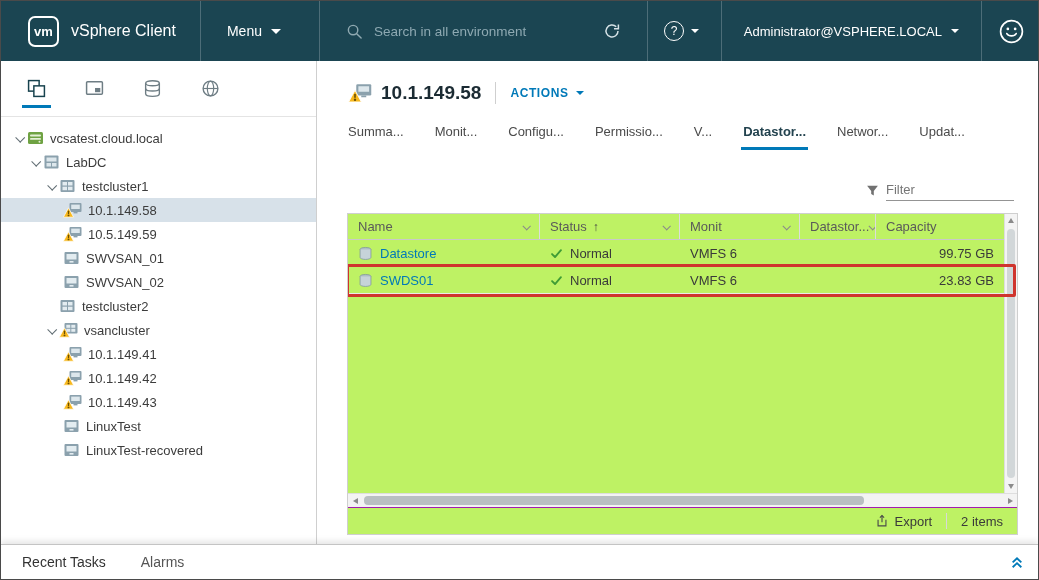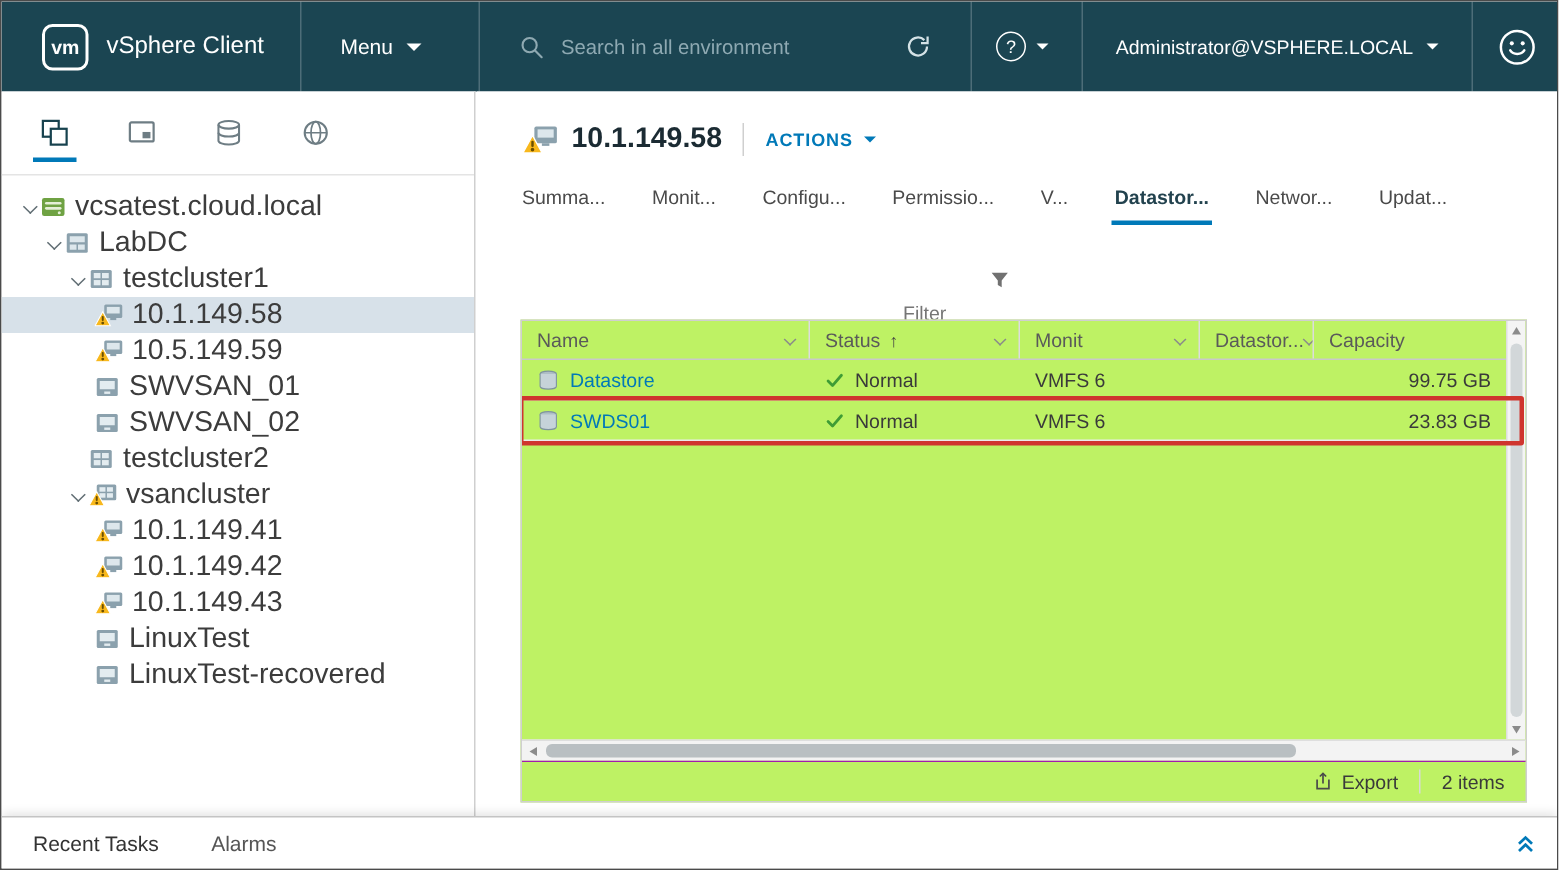--- a/index.html
+++ b/index.html
@@ -32,21 +32,21 @@
   .smiley { width:27px; height:27px; color:#fff; margin:0 13px 0 16px; cursor:pointer; flex-shrink:0; }
 
   
   .sidebar { position:absolute; top:60px; left:0; width:316px; bottom:35px; background:#fff;
              border-right:1px solid #cfcfcf; overflow:hidden; }
   .obj-tabs { height:56px; display:flex; align-items:center; padding-left:26px; gap:39px; border-bottom:1px solid #e4e4e4; }
   .obj-tab { position:relative; height:56px; display:flex; align-items:center; color:#6e7d84; cursor:pointer; }
   .obj-tab.active { color:#17424e; }
   .obj-tab.active::after { content:""; position:absolute; bottom:9px; left:-5px; right:-5px; height:3px; background:var(--accent,#0079b8); }
   .obj-icon { width:19px; height:19px; }
-  .tree { padding-top:9px; font-size:19px; color:#3c3c3c; }
+  .tree { padding-top:9px; font-size:13px; color:#3c3c3c; }
   .tree-item { height:24px; display:flex; align-items:center; cursor:pointer; white-space:nowrap; }
   .tree-item.selected { background:var(--selected-row,#d7e1e9); }
   .chev { width:16px; display:flex; justify-content:center; flex-shrink:0; cursor:pointer; }
   .chev::before { content:""; width:6px; height:6px; border-right:1.4px solid #5f6c72; border-bottom:1.4px solid #5f6c72;
                   transform:rotate(45deg) translateY(-1px); }
   .ticon { width:17px; height:16px; margin-right:6px; flex-shrink:0; }
   .ticon.wide { width:19px; }
 
   
   .main { position:absolute; top:60px; left:317px; right:0; bottom:35px; background:#fff; overflow:hidden; }
@@ -54,21 +54,21 @@
   .title-icon { width:24px; height:20px; margin-right:9px; }
   .page-title { font-size:19px; color:#1b2b33; }
   .title-div { width:1px; height:22px; background:#cfcfcf; margin:0 14px; }
   .actions-btn { display:flex; align-items:center; gap:7px; color:var(--accent,#0079b8); font-size:12px; font-weight:bold;
                  letter-spacing:.6px; cursor:pointer; }
   .actions-btn .caret-down { border-top-color:var(--accent,#0079b8); }
   .tabs-row { display:flex; gap:31px; margin:20px 0 0 30px; font-size:13px; color:#4a4a4a; }
   .tab { position:relative; padding-bottom:11px; cursor:pointer; white-space:nowrap; }
   .tab.active { color:#22424e; font-weight:bold; }
   .tab.active::after { content:""; position:absolute; left:-2px; right:-2px; bottom:0; height:3px; background:var(--accent,#0079b8); }
-  .filter-row { display:flex; justify-content:flex-end; align-items:center; margin:30px 24px 0 0; gap:7px;flex-direction:column; }
+  .filter-row { display:flex; justify-content:flex-end; align-items:center; margin:30px 24px 0 0; gap:7px; }
   .funnel-icon { width:13px; height:13px; }
   .filter-wrap { border-bottom:1px solid #949494; padding-bottom:2px; }
   .filter-input { border:none; outline:none; background:transparent; font-size:13px; color:#444; width:128px;
                   font-family:"Liberation Sans", sans-serif; }
   .filter-input::placeholder { color:#767676; }
 
   
   .grid { position:absolute; left:29px; top:152px; width:671px; height:322px; border:1px solid #cfcfcf;
           display:flex; flex-direction:column; background:#bef264; }
   .grid-main { position:relative; flex:1; display:flex; flex-direction:column; overflow:hidden; }

